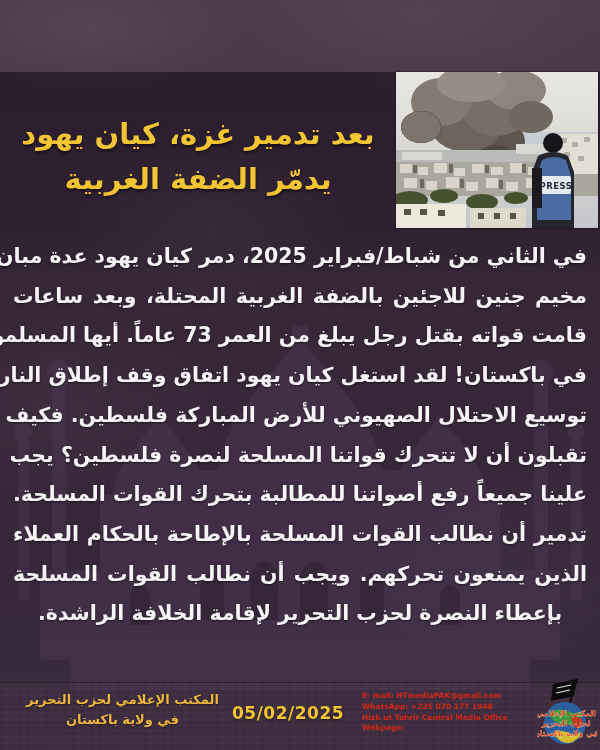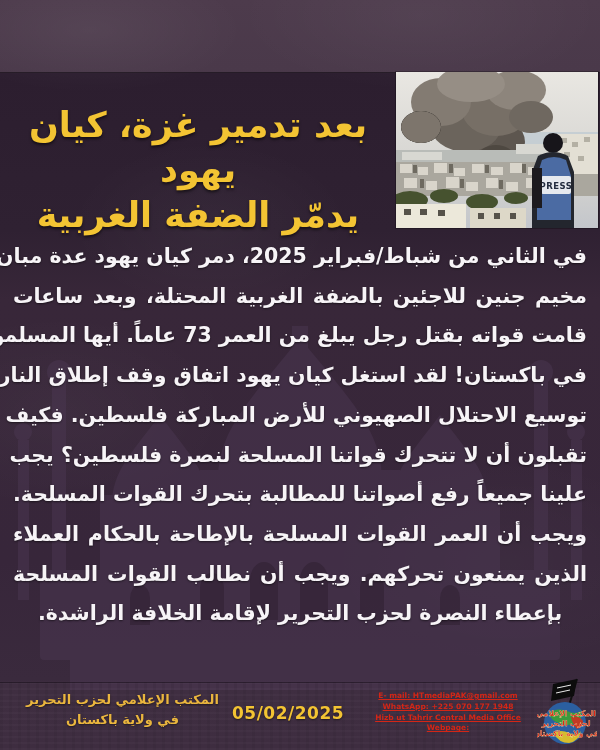--- a/index.html
+++ b/index.html
@@ -18,23 +18,23 @@
       radial-gradient(220px 90px at 15% 4%, rgba(255,255,255,.05), transparent 70%),
       radial-gradient(260px 110px at 70% 2%, rgba(255,255,255,.04), transparent 70%),
       radial-gradient(200px 120px at 35% 30%, rgba(255,255,255,.035), transparent 70%),
       radial-gradient(240px 140px at 10% 55%, rgba(255,255,255,.03), transparent 70%),
       radial-gradient(260px 150px at 85% 75%, rgba(255,255,255,.028), transparent 70%);
   }
   .band-line{position:absolute;left:0;top:72px;width:100%;height:1px;background:rgba(0,0,0,.35);}
 
   
   .title{
-    position:absolute;left:0;top:103px;width:396px;
+    position:absolute;left:0;top:112px;width:396px;
     text-align:center;direction:rtl;color:#f3c433;
-    font-weight:bold;font-size:35px;line-height:45px;
+    font-weight:bold;font-size:29px;line-height:45px;
     text-shadow:0 2px 3px rgba(0,0,0,.55);
   }
 
   
   .photo{position:absolute;left:396px;top:72px;width:202px;height:156px;box-shadow:0 0 0 1px rgba(0,0,0,.25);}
 
   
   .mosque{position:absolute;left:0;top:320px;width:600px;height:370px;opacity:.5;pointer-events:none;}
 
   
@@ -59,22 +59,22 @@
     position:absolute;left:10px;top:7px;width:225px;
     direction:rtl;text-align:center;color:#eab63e;font-weight:bold;
     font-size:13px;line-height:20px;text-shadow:0 1px 2px rgba(0,0,0,.5);
   }
   .date{
     position:absolute;left:232px;top:20px;width:128px;text-align:left;
     color:#f3c433;font-weight:bold;font-size:17px;letter-spacing:.5px;
     text-shadow:0 1px 2px rgba(0,0,0,.5);
   }
   .contact{
-    position:absolute;left:362px;top:8px;width:172px;text-align:center;
-    color:#d42616;font-weight:bold;font-size:7.5px;line-height:10.8px;text-decoration:underline;
+    position:absolute;left:362px;top:8px;width:172px;text-align:left;
+    color:#d42616;font-weight:bold;font-size:7.5px;line-height:10.8px;
   }
   .logo{position:absolute;right:3px;top:-8px;width:60px;height:72px;}
 </style>
 </head>
 <body>
 
 <div id="poster">
   <div class="smoke-tex"></div>
   <div class="band-line"></div>
 
@@ -219,21 +219,21 @@
   </svg>
 
   <div class="body-text">
     <div class="body-line">في الثاني من شباط/فبراير 2025، دمر كيان يهود عدة مبان في</div>
     <div class="body-line">مخيم جنين للاجئين بالضفة الغربية المحتلة، وبعد ساعات</div>
     <div class="body-line">قامت قواته بقتل رجل يبلغ من العمر 73 عاماً. أيها المسلمون</div>
     <div class="body-line">في باكستان! لقد استغل كيان يهود اتفاق وقف إطلاق النار في</div>
     <div class="body-line">توسيع الاحتلال الصهيوني للأرض المباركة فلسطين. فكيف</div>
     <div class="body-line">تقبلون أن لا تتحرك قواتنا المسلحة لنصرة فلسطين؟ يجب</div>
     <div class="body-line">علينا جميعاً رفع أصواتنا للمطالبة بتحرك القوات المسلحة.</div>
-    <div class="body-line">ويجب أن العمر القوات المسلحة بالإطاحة بالحكام العملاء</div>
+    <div class="body-line">تدمير أن نطالب القوات المسلحة بالإطاحة بالحكام العملاء</div>
     <div class="body-line">الذين يمنعون تحركهم. ويجب أن نطالب القوات المسلحة</div>
     <div class="body-line center">بإعطاء النصرة لحزب التحرير لإقامة الخلافة الراشدة.</div>
   </div>
 
   <div class="footer">
     <div class="org">
       <div>المكتب الإعلامي لحزب التحرير</div>
       <div>في ولاية باكستان</div>
     </div>
     <div class="date">05/02/2025</div>

